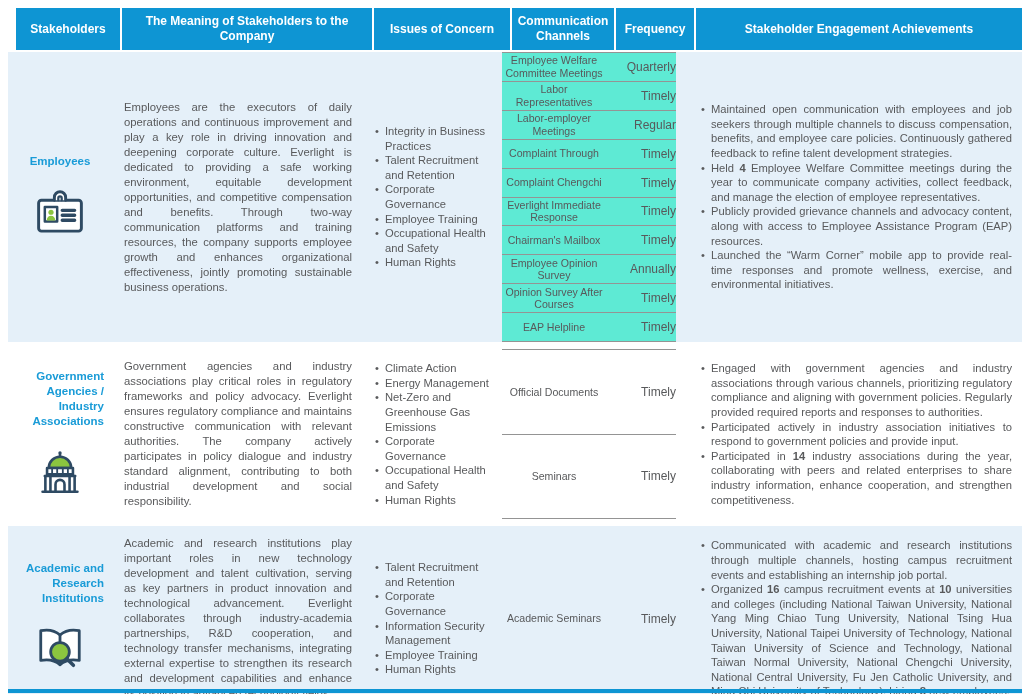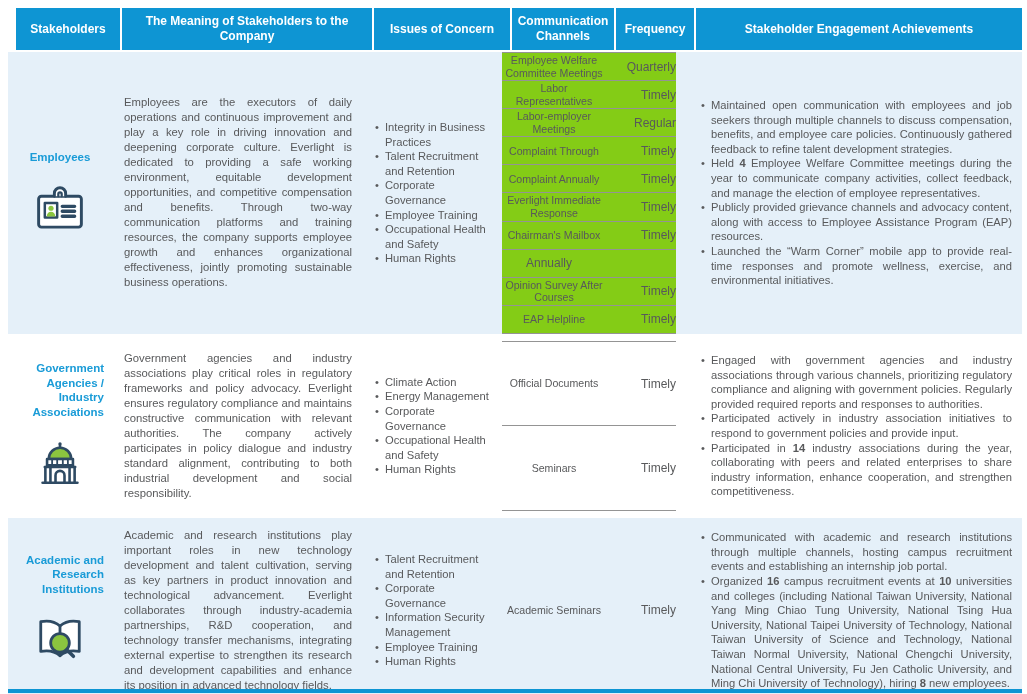--- a/index.html
+++ b/index.html
@@ -36,21 +36,21 @@
 
   .cell.c2{display:flex;align-items:center;padding:10px 12px;}
   .meaning{font-size:11.3px;line-height:15px;color:var(--text);text-align:justify;}
 
   .cell.c3{display:flex;align-items:center;padding:8px 6px 8px 10px;}
   .blist{list-style:none;margin:0;padding:0;}
   .bitem{position:relative;padding-left:11px;font-size:11.2px;line-height:14.6px;color:var(--text);}
   .bitem::before{content:"\2022";position:absolute;left:1px;top:0;color:var(--text);}
 
   .cell.c4{width:174px;display:flex;flex-direction:column;}
-  .cell.c4.white{background:#84cc16;}
+  .cell.c4.white{background:#5eead4;}
   .cell.c4.lined{border-top:1px solid var(--divider);border-bottom:1px solid var(--divider);}
   .chrow{flex:1;display:flex;align-items:center;min-height:24px;}
   .chrow+.chrow{border-top:1px solid var(--divider);}
   .chname{width:104px;text-align:center;font-size:10.6px;line-height:12.6px;color:var(--text);padding:3px 3px;}
   .chfreq{width:70px;text-align:right;font-size:12px;color:var(--text);}
 
   .cell.c6{flex:1;display:flex;align-items:center;padding:10px 10px 10px 12px;margin-left:12px;}
   .cell.c6 .bitem{text-align:justify;}
   .bitem b{font-weight:700;}
 
@@ -111,32 +111,33 @@
             </div>
             <div class="chrow">
               <div class="chname">Labor-employer Meetings</div>
               <div class="chfreq">Regular</div>
             </div>
             <div class="chrow">
               <div class="chname">Complaint Through</div>
               <div class="chfreq">Timely</div>
             </div>
             <div class="chrow">
-              <div class="chname">Complaint Annually</div>
+              <div class="chname">Complaint Chengchi</div>
               <div class="chfreq">Timely</div>
             </div>
             <div class="chrow">
               <div class="chname">Everlight Immediate Response</div>
               <div class="chfreq">Timely</div>
             </div>
             <div class="chrow">
               <div class="chname">Chairman's Mailbox</div>
               <div class="chfreq">Timely</div>
             </div>
             <div class="chrow">
+              <div class="chname">Employee Opinion Survey</div>
               <div class="chfreq">Annually</div>
             </div>
             <div class="chrow">
               <div class="chname">Opinion Survey After Courses</div>
               <div class="chfreq">Timely</div>
             </div>
             <div class="chrow">
               <div class="chname">EAP Helpline</div>
               <div class="chfreq">Timely</div>
             </div>
@@ -167,20 +168,21 @@
               </svg>
             </div>
           </div>
           <div class="cell c2">
             <div class="meaning">Government agencies and industry associations play critical roles in regulatory frameworks and policy advocacy. Everlight ensures regulatory compliance and maintains constructive communication with relevant authorities. The company actively participates in policy dialogue and industry standard alignment, contributing to both industrial development and social responsibility.</div>
           </div>
           <div class="cell c3">
             <ul class="blist">
               <li class="bitem">Climate Action</li>
               <li class="bitem">Energy Management</li>
+              <li class="bitem">Net-Zero and Greenhouse Gas Emissions</li>
               <li class="bitem">Corporate Governance</li>
               <li class="bitem">Occupational Health and Safety</li>
               <li class="bitem">Human Rights</li>
             </ul>
           </div>
           <div class="cell c4 lined">
             <div class="chrow">
               <div class="chname">Official Documents</div>
               <div class="chfreq">Timely</div>
             </div>

